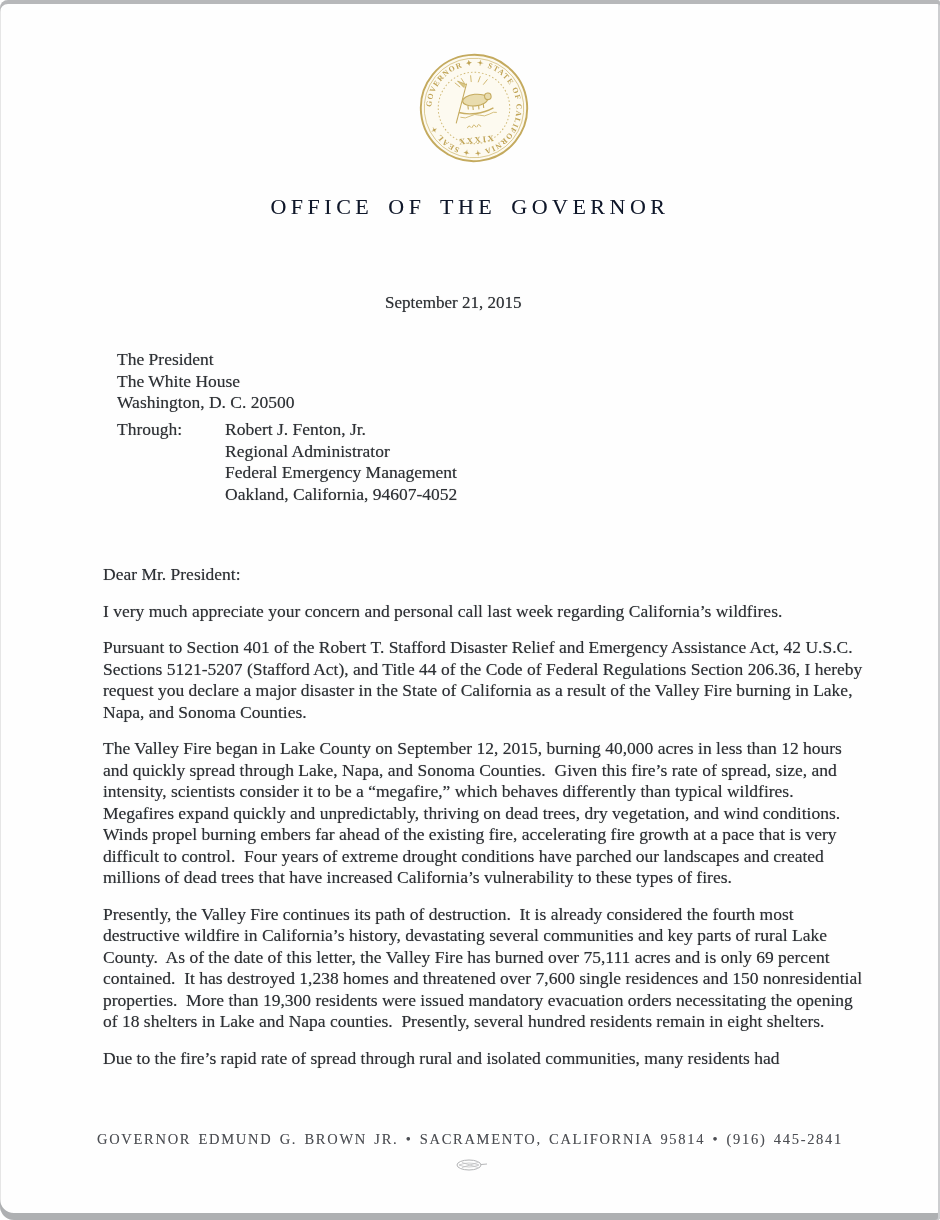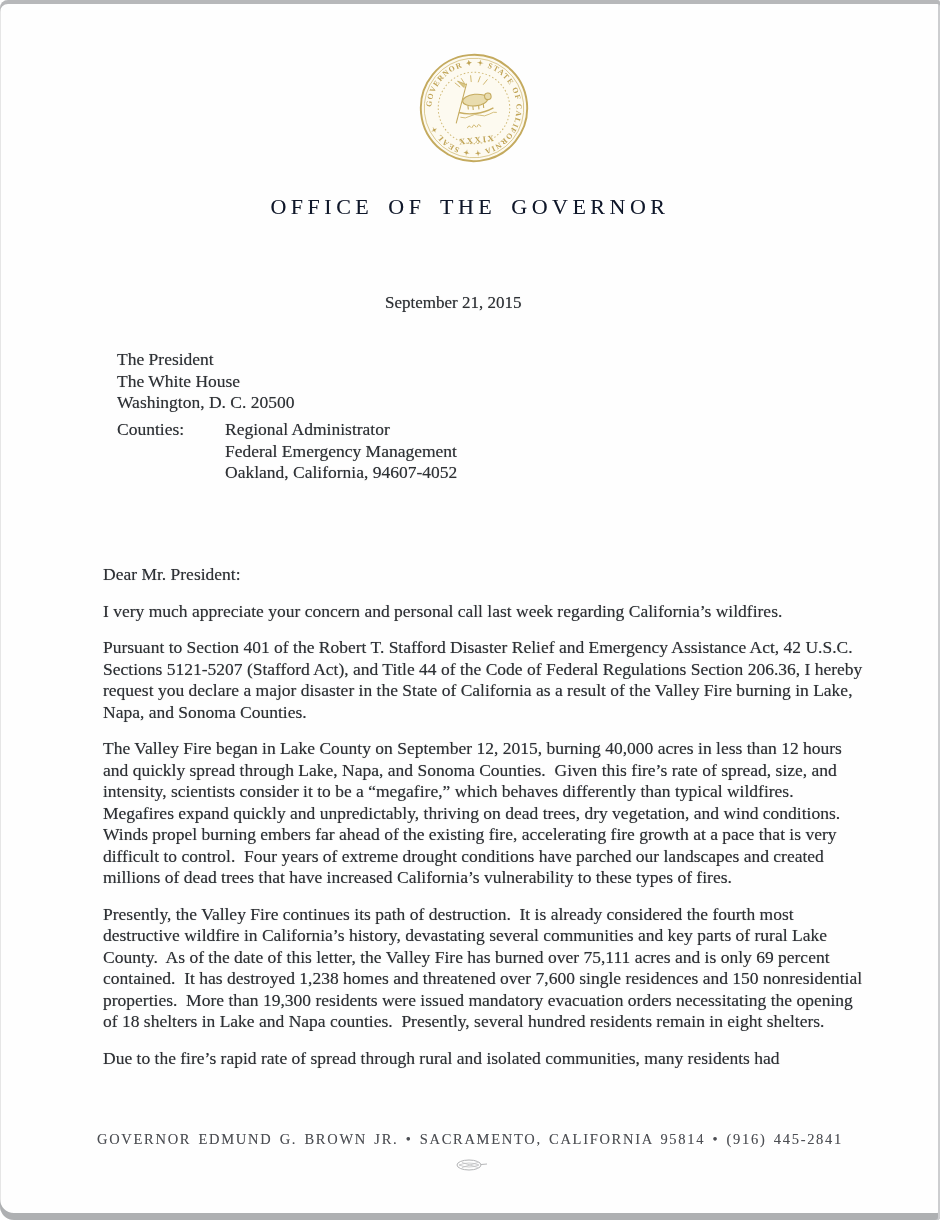--- a/index.html
+++ b/index.html
@@ -132,22 +132,23 @@
 
   <div class="date-line ink">September 21, 2015</div>
 
   <div class="recipient-block ink">
     <span>The President</span>
     <span>The White House</span>
     <span>Washington, D. C. 20500</span>
   </div>
 
   <div class="through-block ink">
-    <div class="through-label">Counties:</div>
+    <div class="through-label">Through:</div>
     <div class="through-lines">
+      <span>Robert J. Fenton, Jr.</span>
       <span>Regional Administrator</span>
       <span>Federal Emergency Management</span>
       <span>Oakland, California, 94607-4052</span>
     </div>
   </div>
 
   <div class="body-block ink">
     <p>Dear Mr. President:</p>
     <p>I very much appreciate your concern and personal call last week regarding California’s wildfires.</p>
     <p>Pursuant to Section 401 of the Robert T. Stafford Disaster Relief and Emergency Assistance Act, 42 U.S.C. Sections 5121-5207 (Stafford Act), and Title 44 of the Code of Federal Regulations Section 206.36, I hereby request you declare a major disaster in the State of California as a result of the Valley Fire burning in Lake, Napa, and Sonoma Counties.</p>

